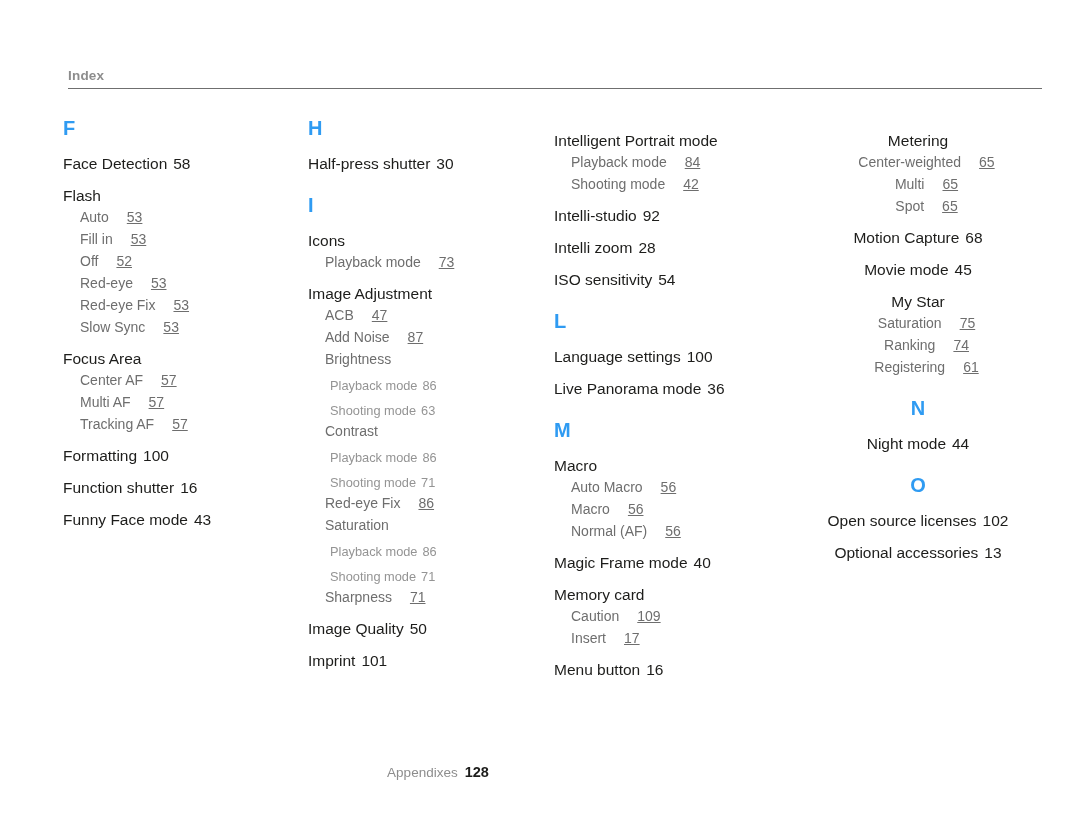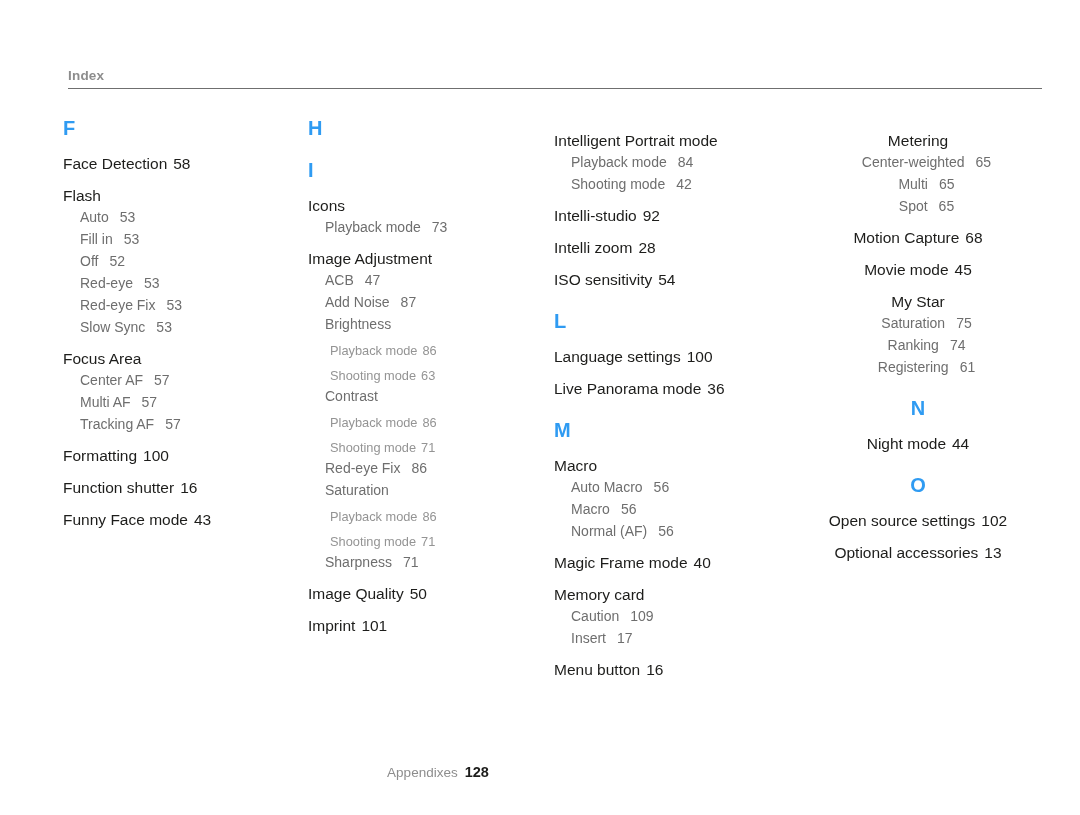--- a/index.html
+++ b/index.html
@@ -80,21 +80,21 @@
     margin-left: 6px;
   }
 
   .entry.sub {
     font-size: 14px;
     line-height: 17px;
     color: #6e6e6e;
     margin-top: 5px;
     margin-left: 17px;
   }
-  .entry.sub .num { margin-left: 11px; }
+  .entry.sub .num { margin-left: 18px; text-decoration: underline; }
 
   .entry.subsub {
     font-size: 12.8px;
     line-height: 15px;
     color: #949494;
     margin-top: 10px;
     margin-left: 22px;
   }
   .entry.subsub .num { margin-left: 5px; }
 
@@ -143,20 +143,21 @@
       <div class="entry"><span>Focus Area</span></div>
       <div class="entry sub tight"><span>Center AF</span><span class="num">57</span></div>
       <div class="entry sub"><span>Multi AF</span><span class="num">57</span></div>
       <div class="entry sub"><span>Tracking AF</span><span class="num">57</span></div>
       <div class="entry"><span>Formatting</span><span class="num">100</span></div>
       <div class="entry"><span>Function shutter</span><span class="num">16</span></div>
       <div class="entry"><span>Funny Face mode</span><span class="num">43</span></div>
     </div>
     <div class="col col-1">
       <div class="letter">H</div>
+      <div class="entry"><span>Half-press shutter</span><span class="num">30</span></div>
       <div class="letter">I</div>
       <div class="entry"><span>Icons</span></div>
       <div class="entry sub tight"><span>Playback mode</span><span class="num">73</span></div>
       <div class="entry"><span>Image Adjustment</span></div>
       <div class="entry sub tight"><span>ACB</span><span class="num">47</span></div>
       <div class="entry sub"><span>Add Noise</span><span class="num">87</span></div>
       <div class="entry sub"><span>Brightness</span></div>
       <div class="entry subsub tight"><span>Playback mode</span><span class="num">86</span></div>
       <div class="entry subsub"><span>Shooting mode</span><span class="num">63</span></div>
       <div class="entry sub"><span>Contrast</span></div>
@@ -198,20 +199,20 @@
       <div class="entry sub"><span>Spot</span><span class="num">65</span></div>
       <div class="entry"><span>Motion Capture</span><span class="num">68</span></div>
       <div class="entry"><span>Movie mode</span><span class="num">45</span></div>
       <div class="entry"><span>My Star</span></div>
       <div class="entry sub tight"><span>Saturation</span><span class="num">75</span></div>
       <div class="entry sub"><span>Ranking</span><span class="num">74</span></div>
       <div class="entry sub"><span>Registering</span><span class="num">61</span></div>
       <div class="letter">N</div>
       <div class="entry"><span>Night mode</span><span class="num">44</span></div>
       <div class="letter">O</div>
-      <div class="entry"><span>Open source settings</span><span class="num">102</span></div>
+      <div class="entry"><span>Open source licenses</span><span class="num">102</span></div>
       <div class="entry"><span>Optional accessories</span><span class="num">13</span></div>
     </div>
   </div>
 
 <div class="footer">
   <span class="footer-label">Appendixes</span><span class="footer-page">128</span>
 </div>
 
 </body></html>

